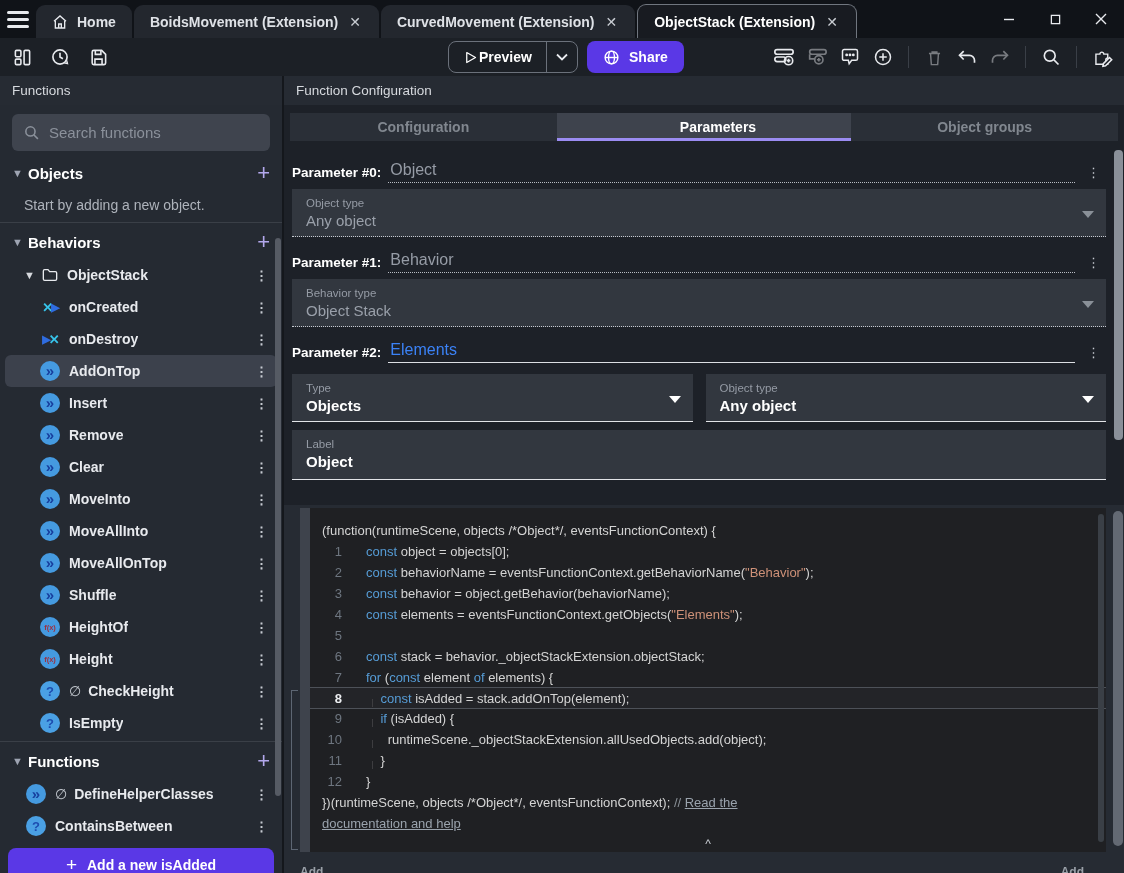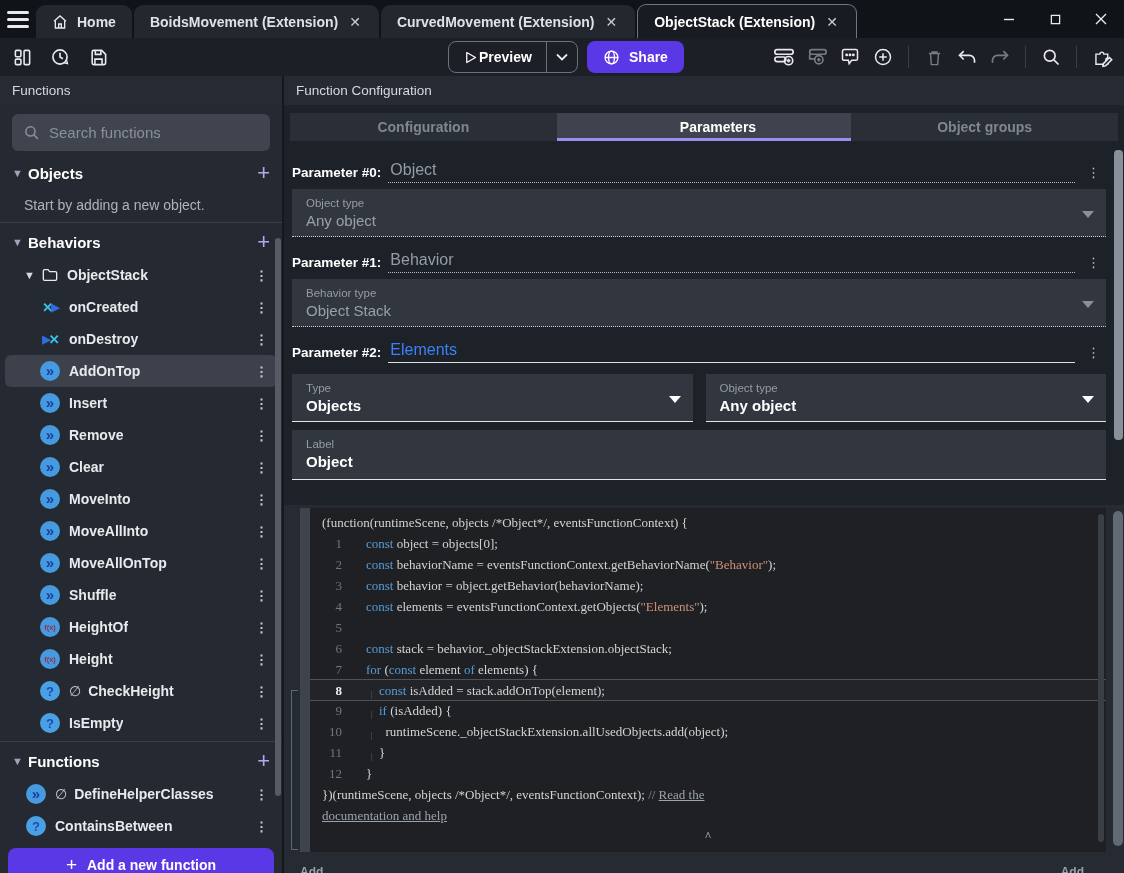--- a/index.html
+++ b/index.html
@@ -87,21 +87,21 @@
   .ddarrow{ position:absolute; right:12px; top:22px; width:0; height:0; border-left:6px solid transparent; border-right:6px solid transparent; border-top:7px solid #8a9098; }
   .fieldbox.active .ddarrow{ border-top-color:#fff; }
   .frow{ display:flex; gap:13px; margin-top:5px; }
   .frow .fieldbox{ flex:1; } .mt8{ margin-top:8px; }
   .params-scrollbar{ position:absolute; right:1px; top:74px; width:9px; height:290px; background:#8a9099; border-radius:4px; }
 
   
   .events{ position:absolute; left:0; right:0; top:429px; height:353px; background:#262b33; }
   .bracket{ position:absolute; left:7px; top:185px; bottom:8px; width:7px; border-left:1px solid #5d6673; border-top:1px solid #5d6673; border-bottom:1px solid #5d6673; }
   .draghandle{ position:absolute; left:16px; top:3px; bottom:6px; width:10px; background:#3e434c; }
-  .editor{ position:absolute; left:26px; right:18px; top:3px; bottom:6px; background:#1f2023; font-family:Liberation Serif, serif; font-size:13px; line-height:21px; color:#d4d4d4; padding-top:4px; overflow:hidden; }
+  .editor{ position:absolute; left:26px; right:18px; top:3px; bottom:6px; background:#1f2023; font-family:Liberation Sans, sans-serif; font-size:13px; line-height:21px; color:#d4d4d4; padding-top:12px; overflow:hidden; }
   .chead, .cfoot{ padding-left:12px; white-space:pre; }
   .cline{ display:flex; height:21px; white-space:pre; }
   .cline .lnum{ width:56px; text-align:right; padding-right:24px; color:#6e7680; flex:none; }
   .cline.cur{ background:#232428; border-top:1px solid #4d5158; border-bottom:1px solid #4d5158; height:22px; margin:-1px 0; position:relative; }
   .cline.cur .lnum{ color:#eceef1; font-weight:bold; }
   .kw{ color:#569cd6; } .str{ color:#ce9178; } .cmt{ color:#8a9198; }
   .lnk{ color:#9aa3ad; text-decoration:underline; }
   .ig{ display:inline-block; width:2ch; position:relative; }
   .ig::after{ content:""; position:absolute; left:.8ch; top:-4px; bottom:-4px; border-left:1px solid #3d3d40; }
   .caret-row{ text-align:center; color:#c8ccd2; font-size:12px; height:20px; }
@@ -421,21 +421,21 @@
       </div>
       <div class="srow fn">
         <span class="fi condition">?</span>
         <span class="ilabel">ContainsBetween</span>
         <span class="kebab">⋮</span>
       </div>
     </div>
 
   <div class="add-fn-btn">
     <span class="plus-g">+</span>
-    <span>Add a new function</span>
+    <span>Add a new isAdded</span>
   </div>
 
   <div class="side-scrollbar"></div>
 </div>
 
 <div class="main">
   <div class="panel-header">
     <span>Function Configuration</span>
   </div>
 

